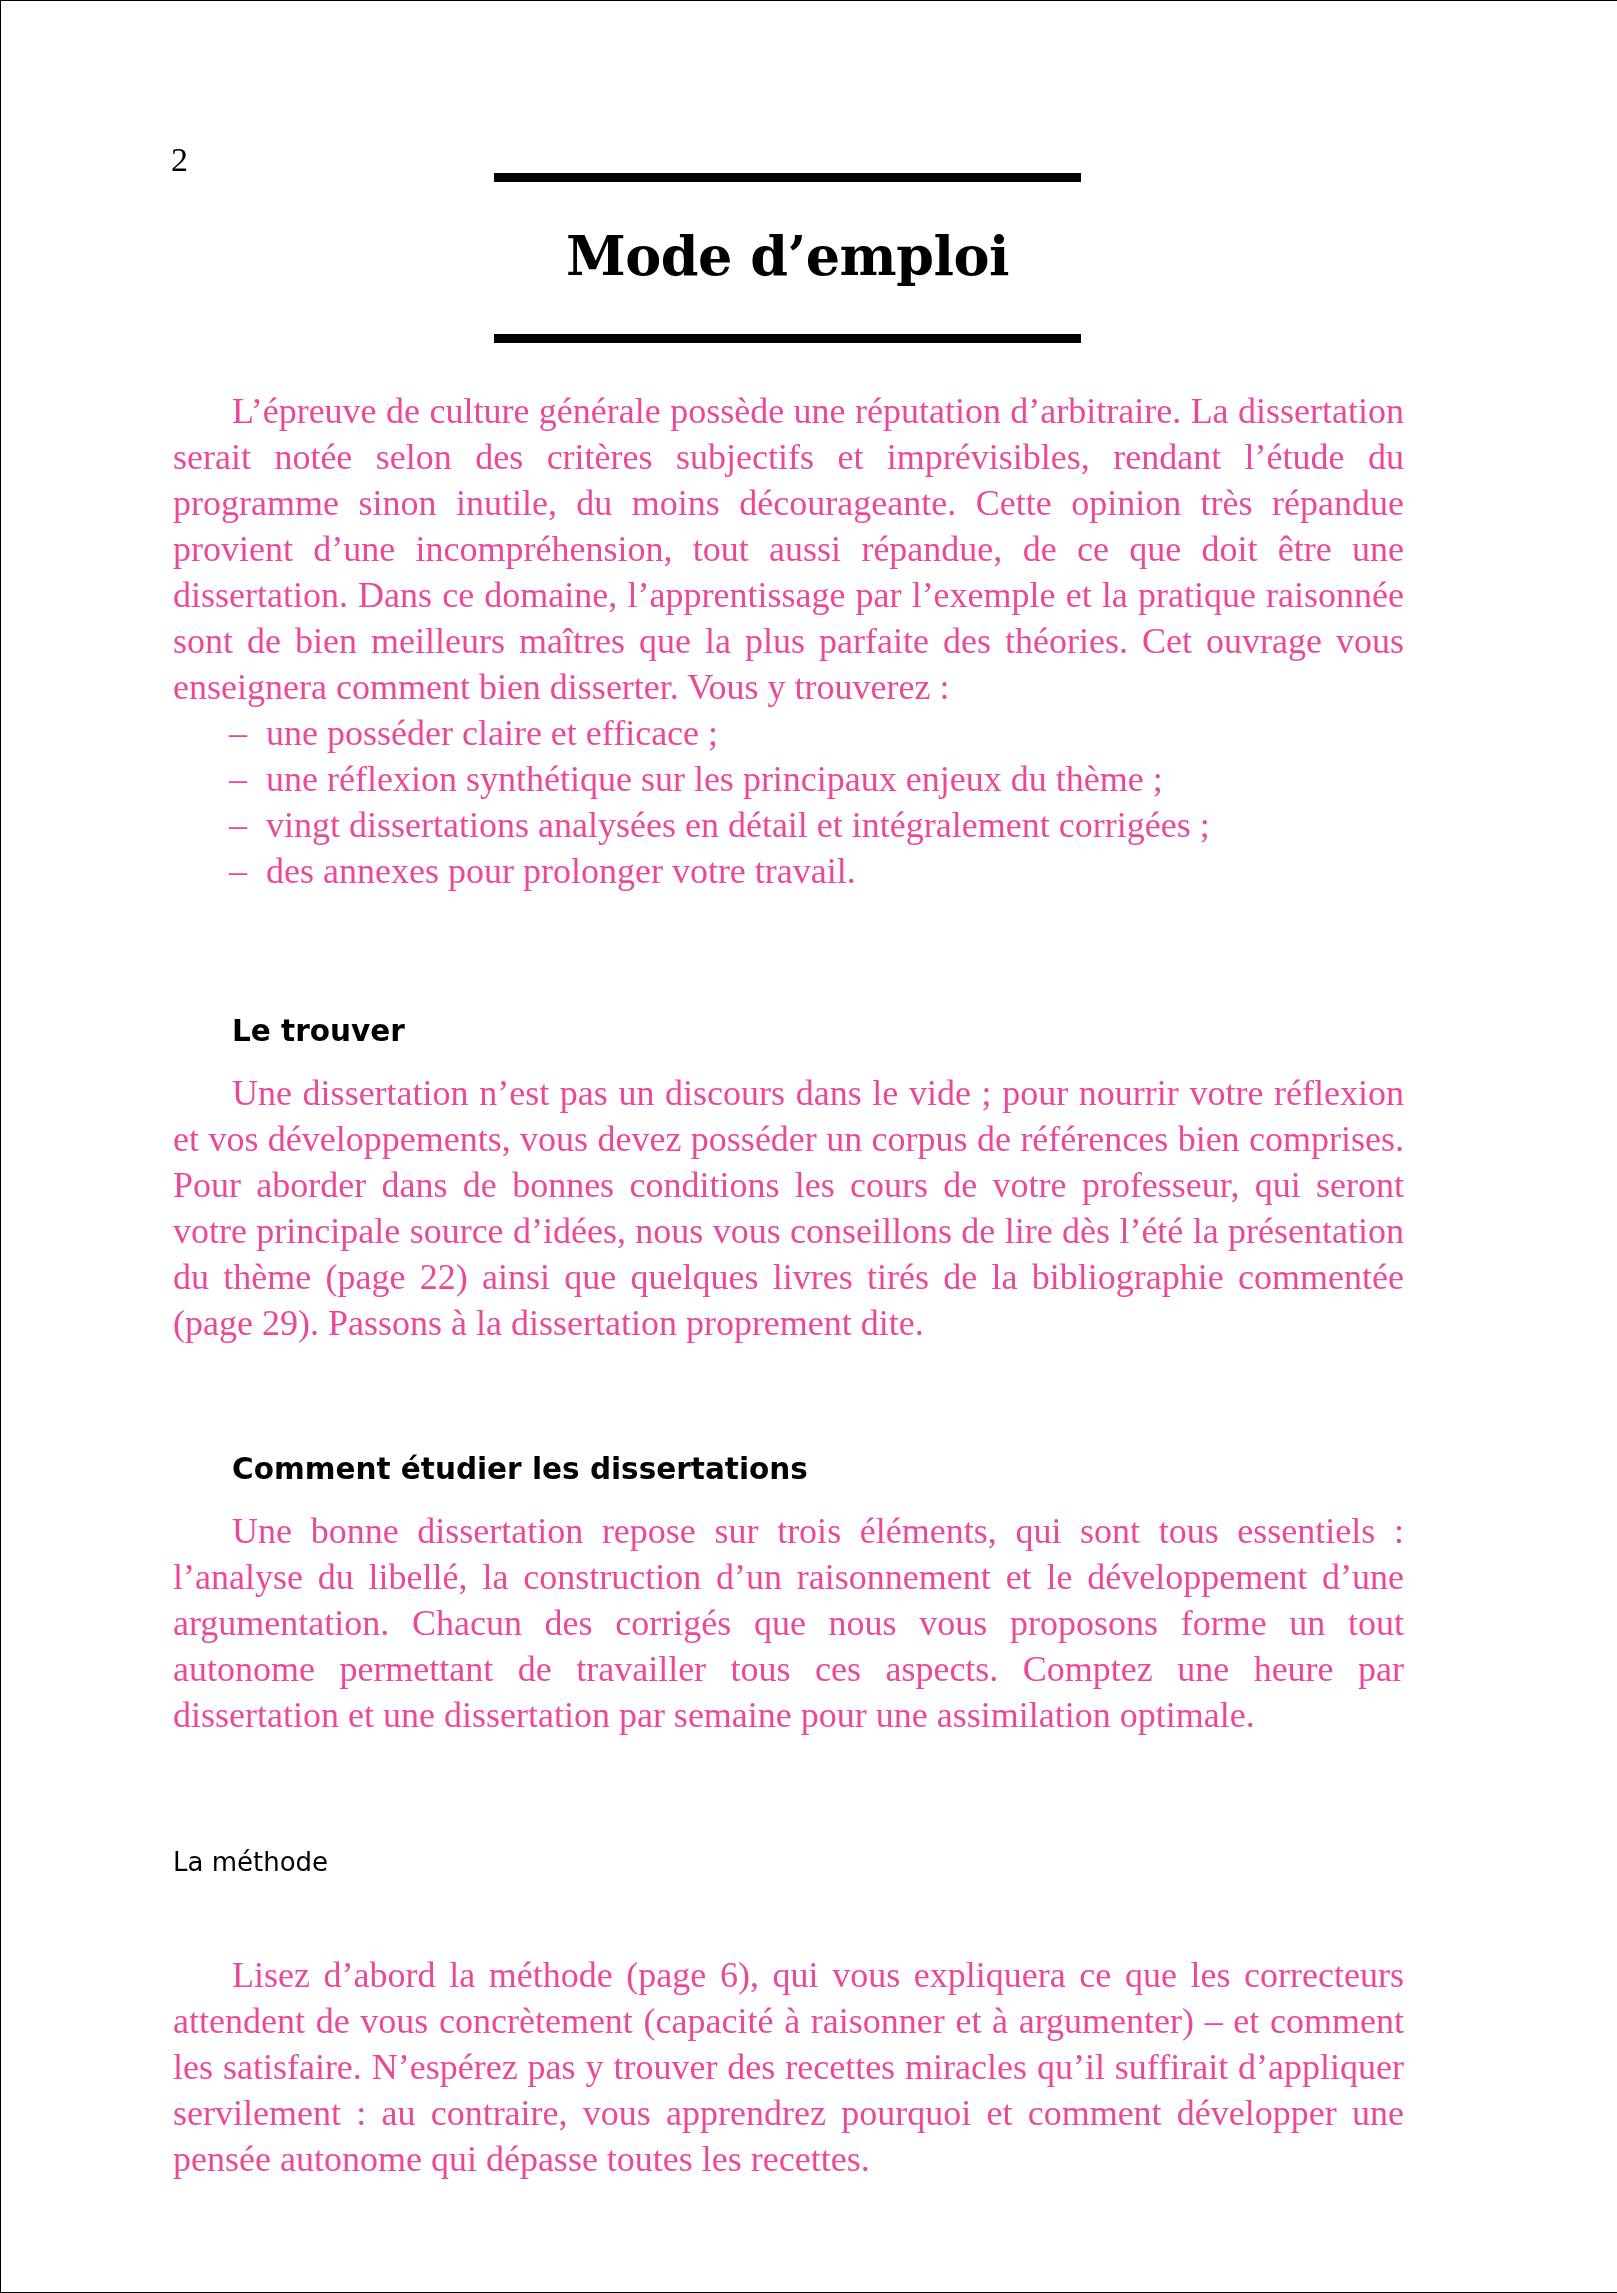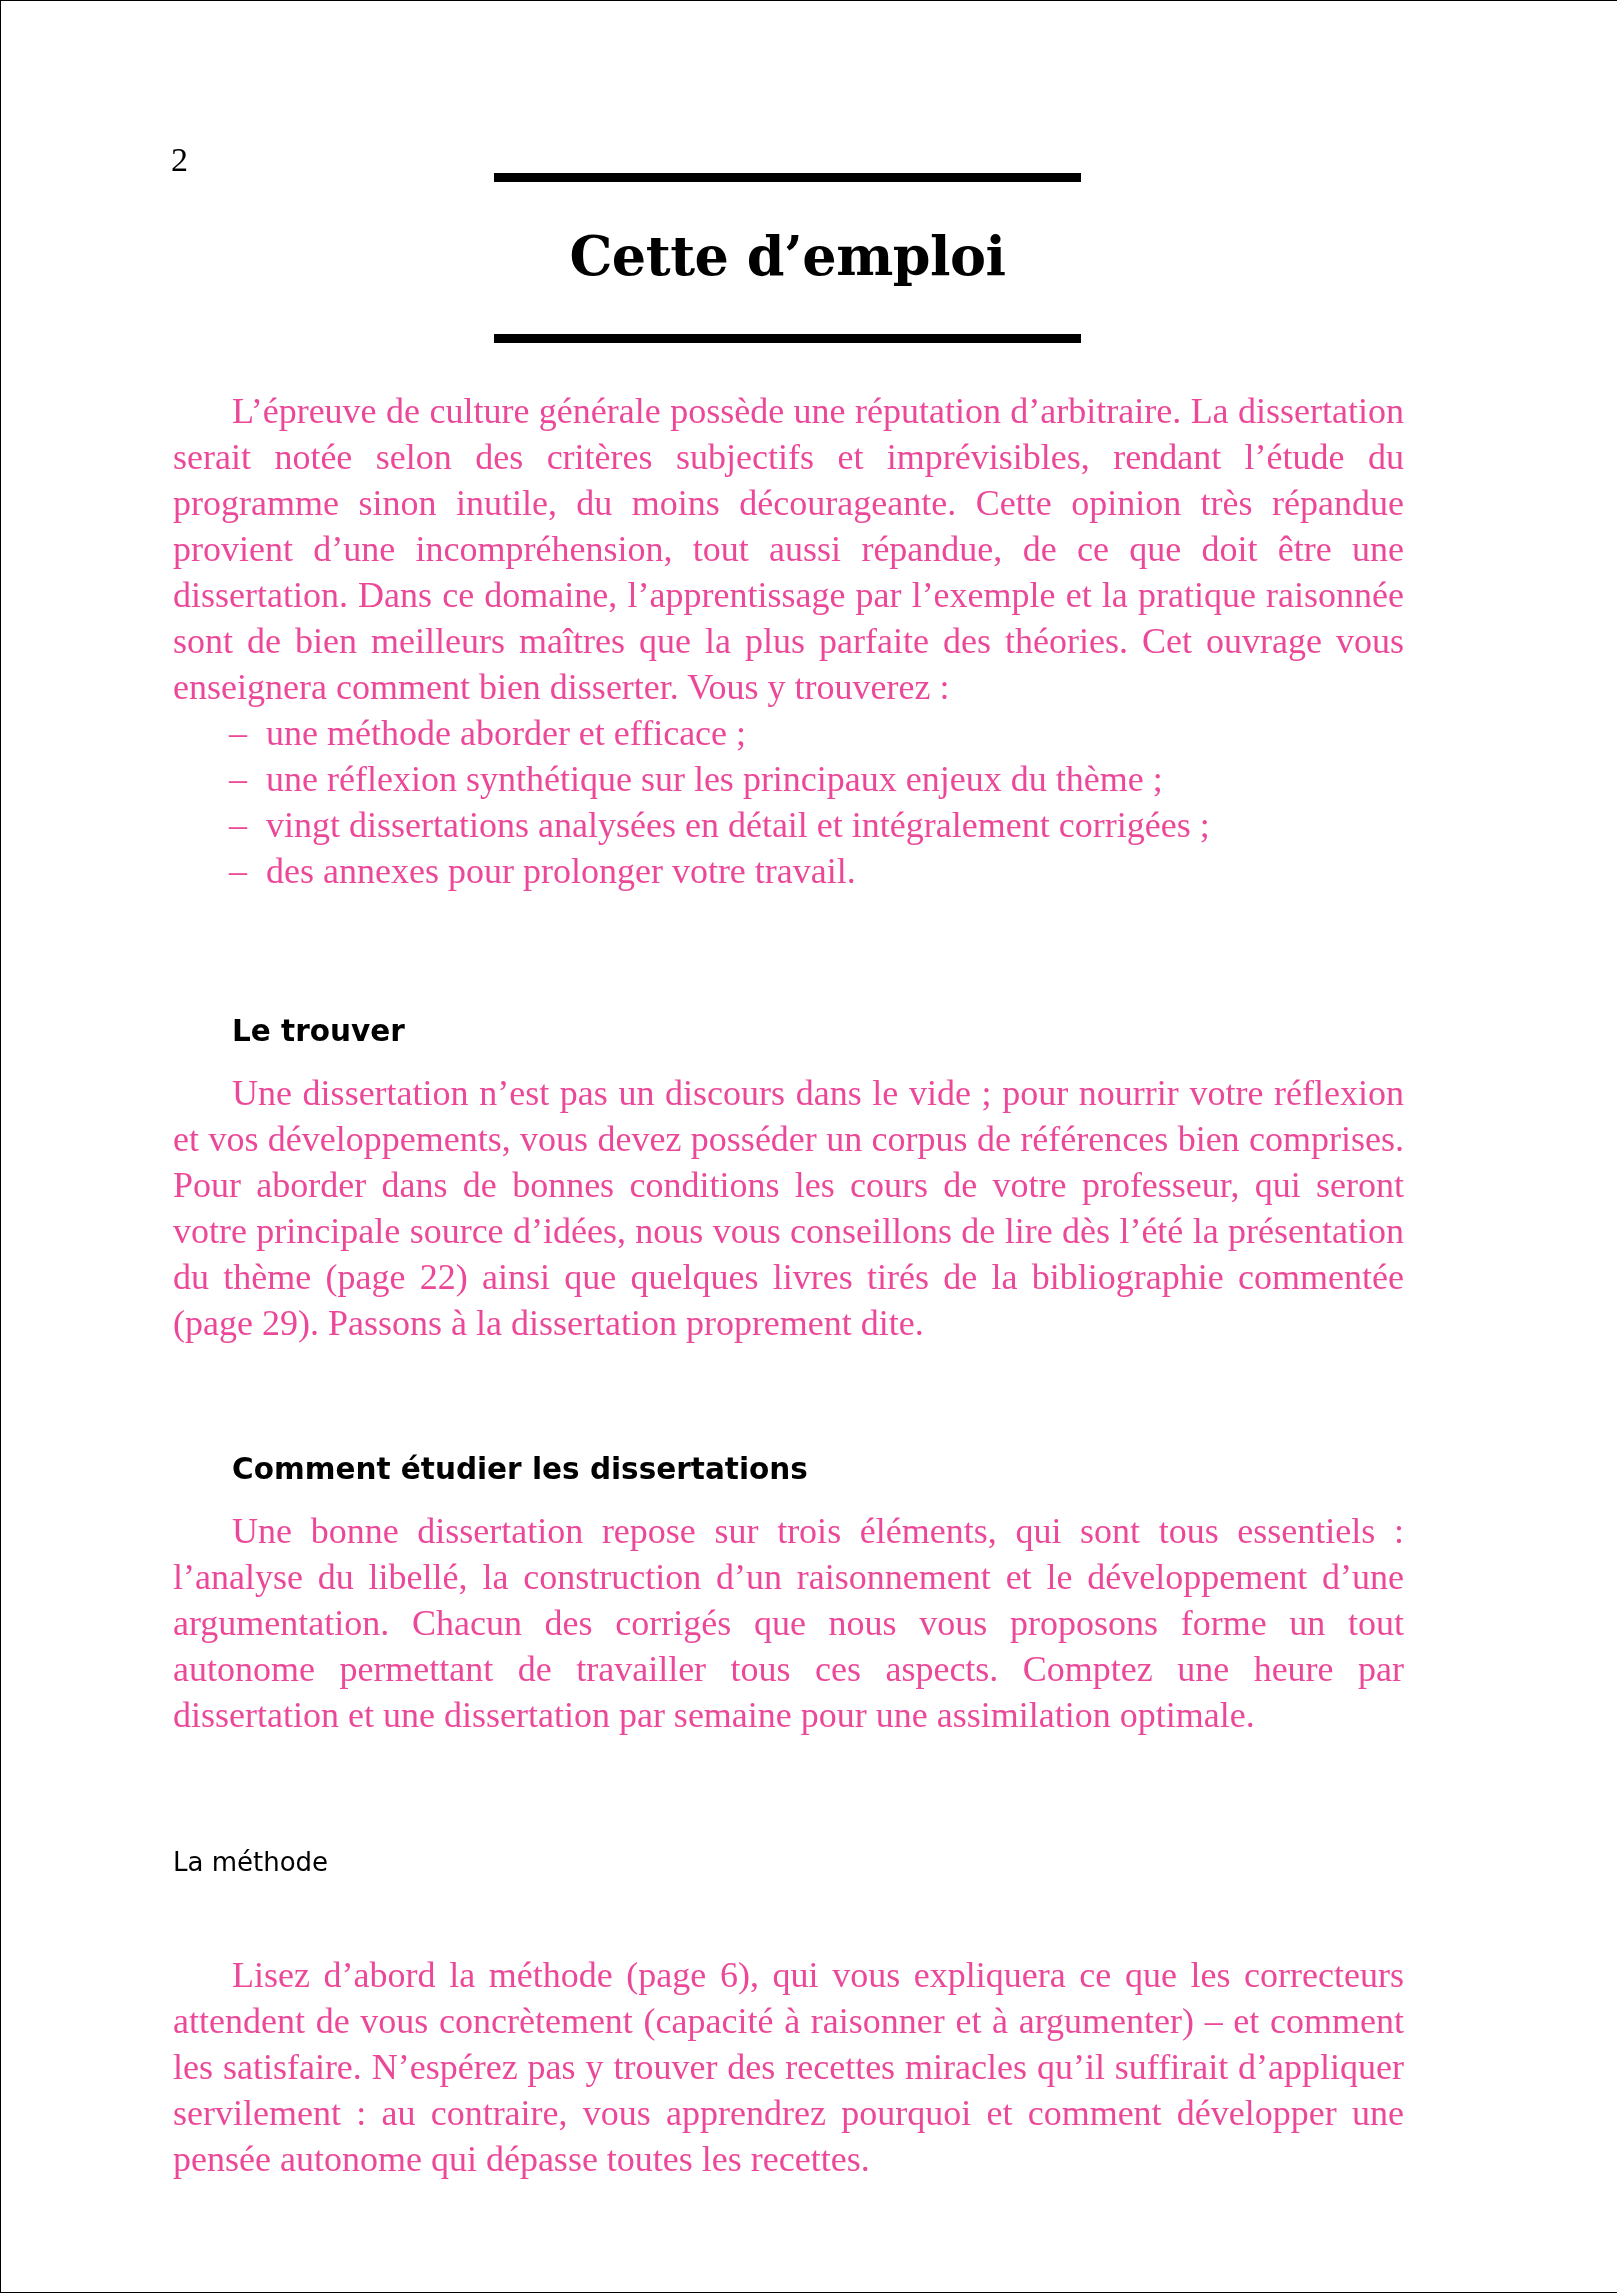--- a/index.html
+++ b/index.html
@@ -42,27 +42,27 @@
   }
 </style>
 </head>
 <body>
 
 <div class="page">
 
   <div class="page-number">2</div>
 
   <div class="rule top"></div>
-  <h1 class="title" style="margin:0;">Cette d’emploi</h1>
+  <h1 class="title" style="margin:0;">Mode d’emploi</h1>
   <div class="rule bottom"></div>
 
   <div class="body-block" style="top:387px;">
     <p class="para">L’épreuve de culture générale possède une réputation d’arbitraire. La dissertation serait notée selon des critères subjectifs et imprévisibles, rendant l’étude du programme sinon inutile, du moins décourageante. Cette opinion très répandue provient d’une incompréhension, tout aussi répandue, de ce que doit être une dissertation. Dans ce domaine, l’apprentissage par l’exemple et la pratique raisonnée sont de bien meilleurs maîtres que la plus parfaite des théories. Cet ouvrage vous enseignera comment bien disserter. Vous y trouverez :</p>
     <ul class="bullets">
-      <li><span class="dash">–</span><span>une méthode aborder et efficace ;</span></li>
+      <li><span class="dash">–</span><span>une posséder claire et efficace ;</span></li>
       <li><span class="dash">–</span><span>une réflexion synthétique sur les principaux enjeux du thème ;</span></li>
       <li><span class="dash">–</span><span>vingt dissertations analysées en détail et intégralement corrigées ;</span></li>
       <li><span class="dash">–</span><span>des annexes pour prolonger votre travail.</span></li>
     </ul>
   </div>
 
   <h2 class="h-bold" style="top:1012px; margin:0;">Le trouver</h2>
   <div class="body-block" style="top:1069px;">
     <p class="para">Une dissertation n’est pas un discours dans le vide ; pour nourrir votre réflexion et vos développements, vous devez posséder un corpus de références bien comprises. Pour aborder dans de bonnes conditions les cours de votre professeur, qui seront votre principale source d’idées, nous vous conseillons de lire dès l’été la présentation du thème (page 22) ainsi que quelques livres tirés de la bibliographie commentée (page 29). Passons à la dissertation proprement dite.</p>
   </div>

